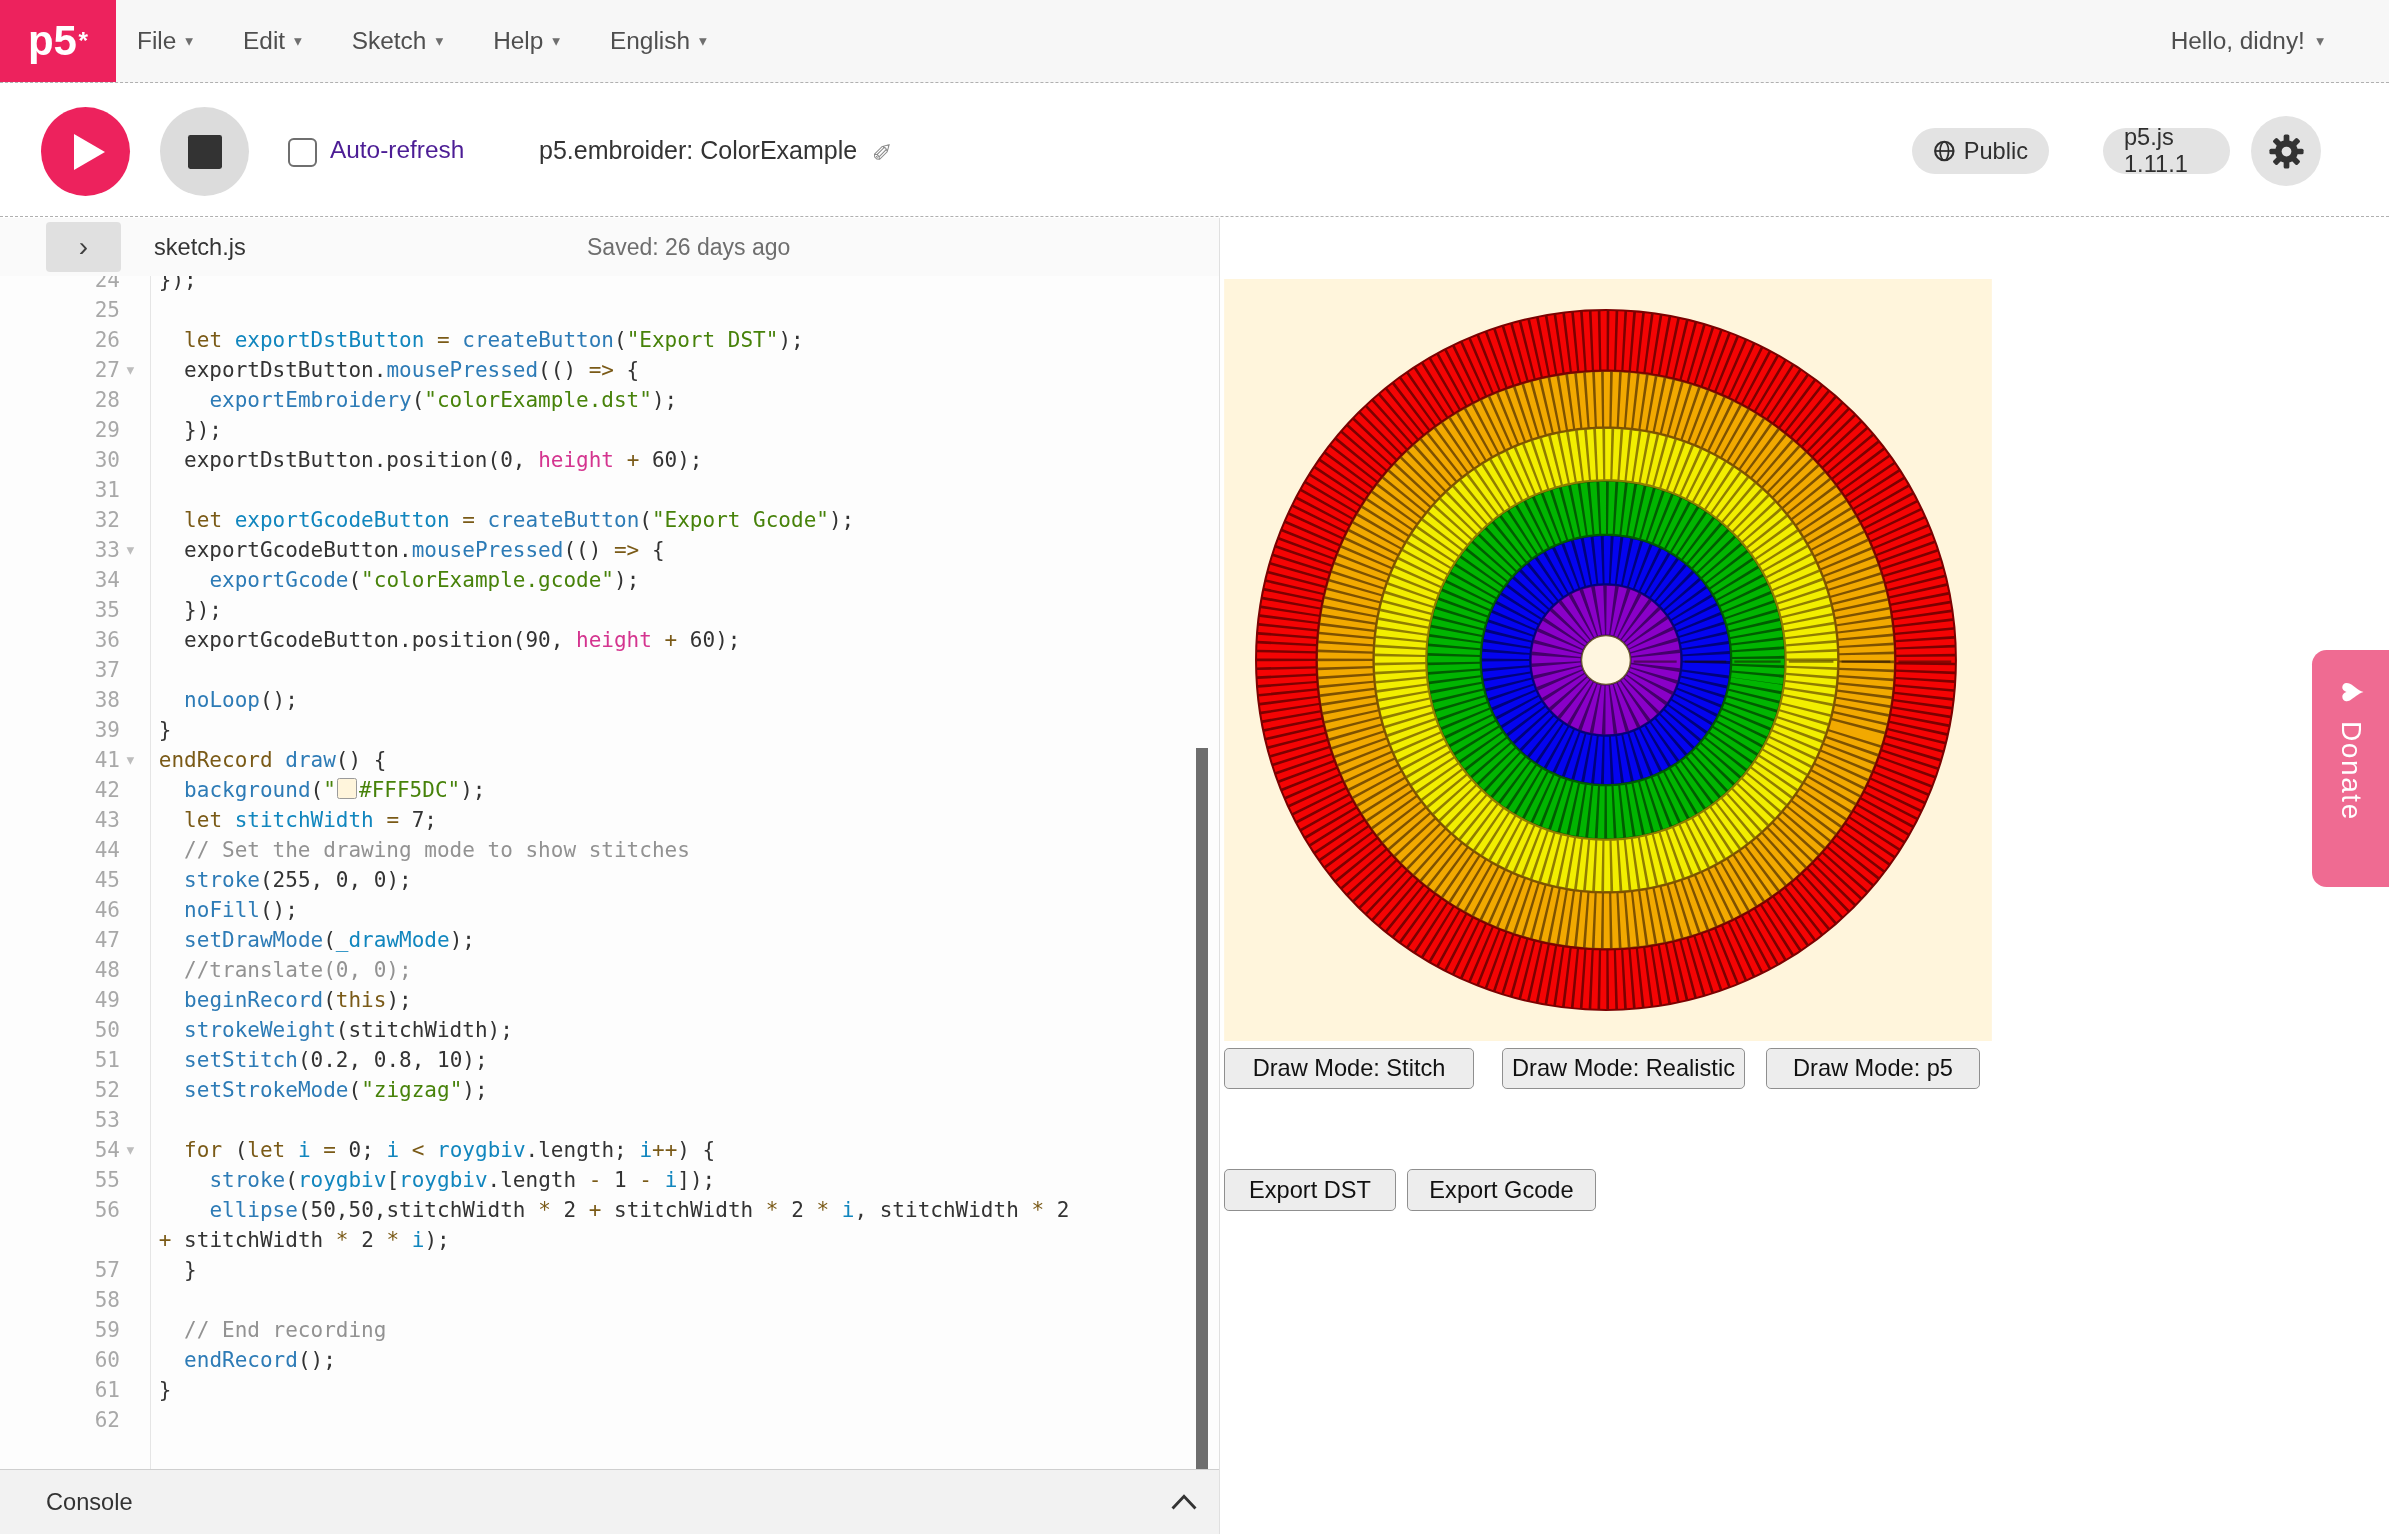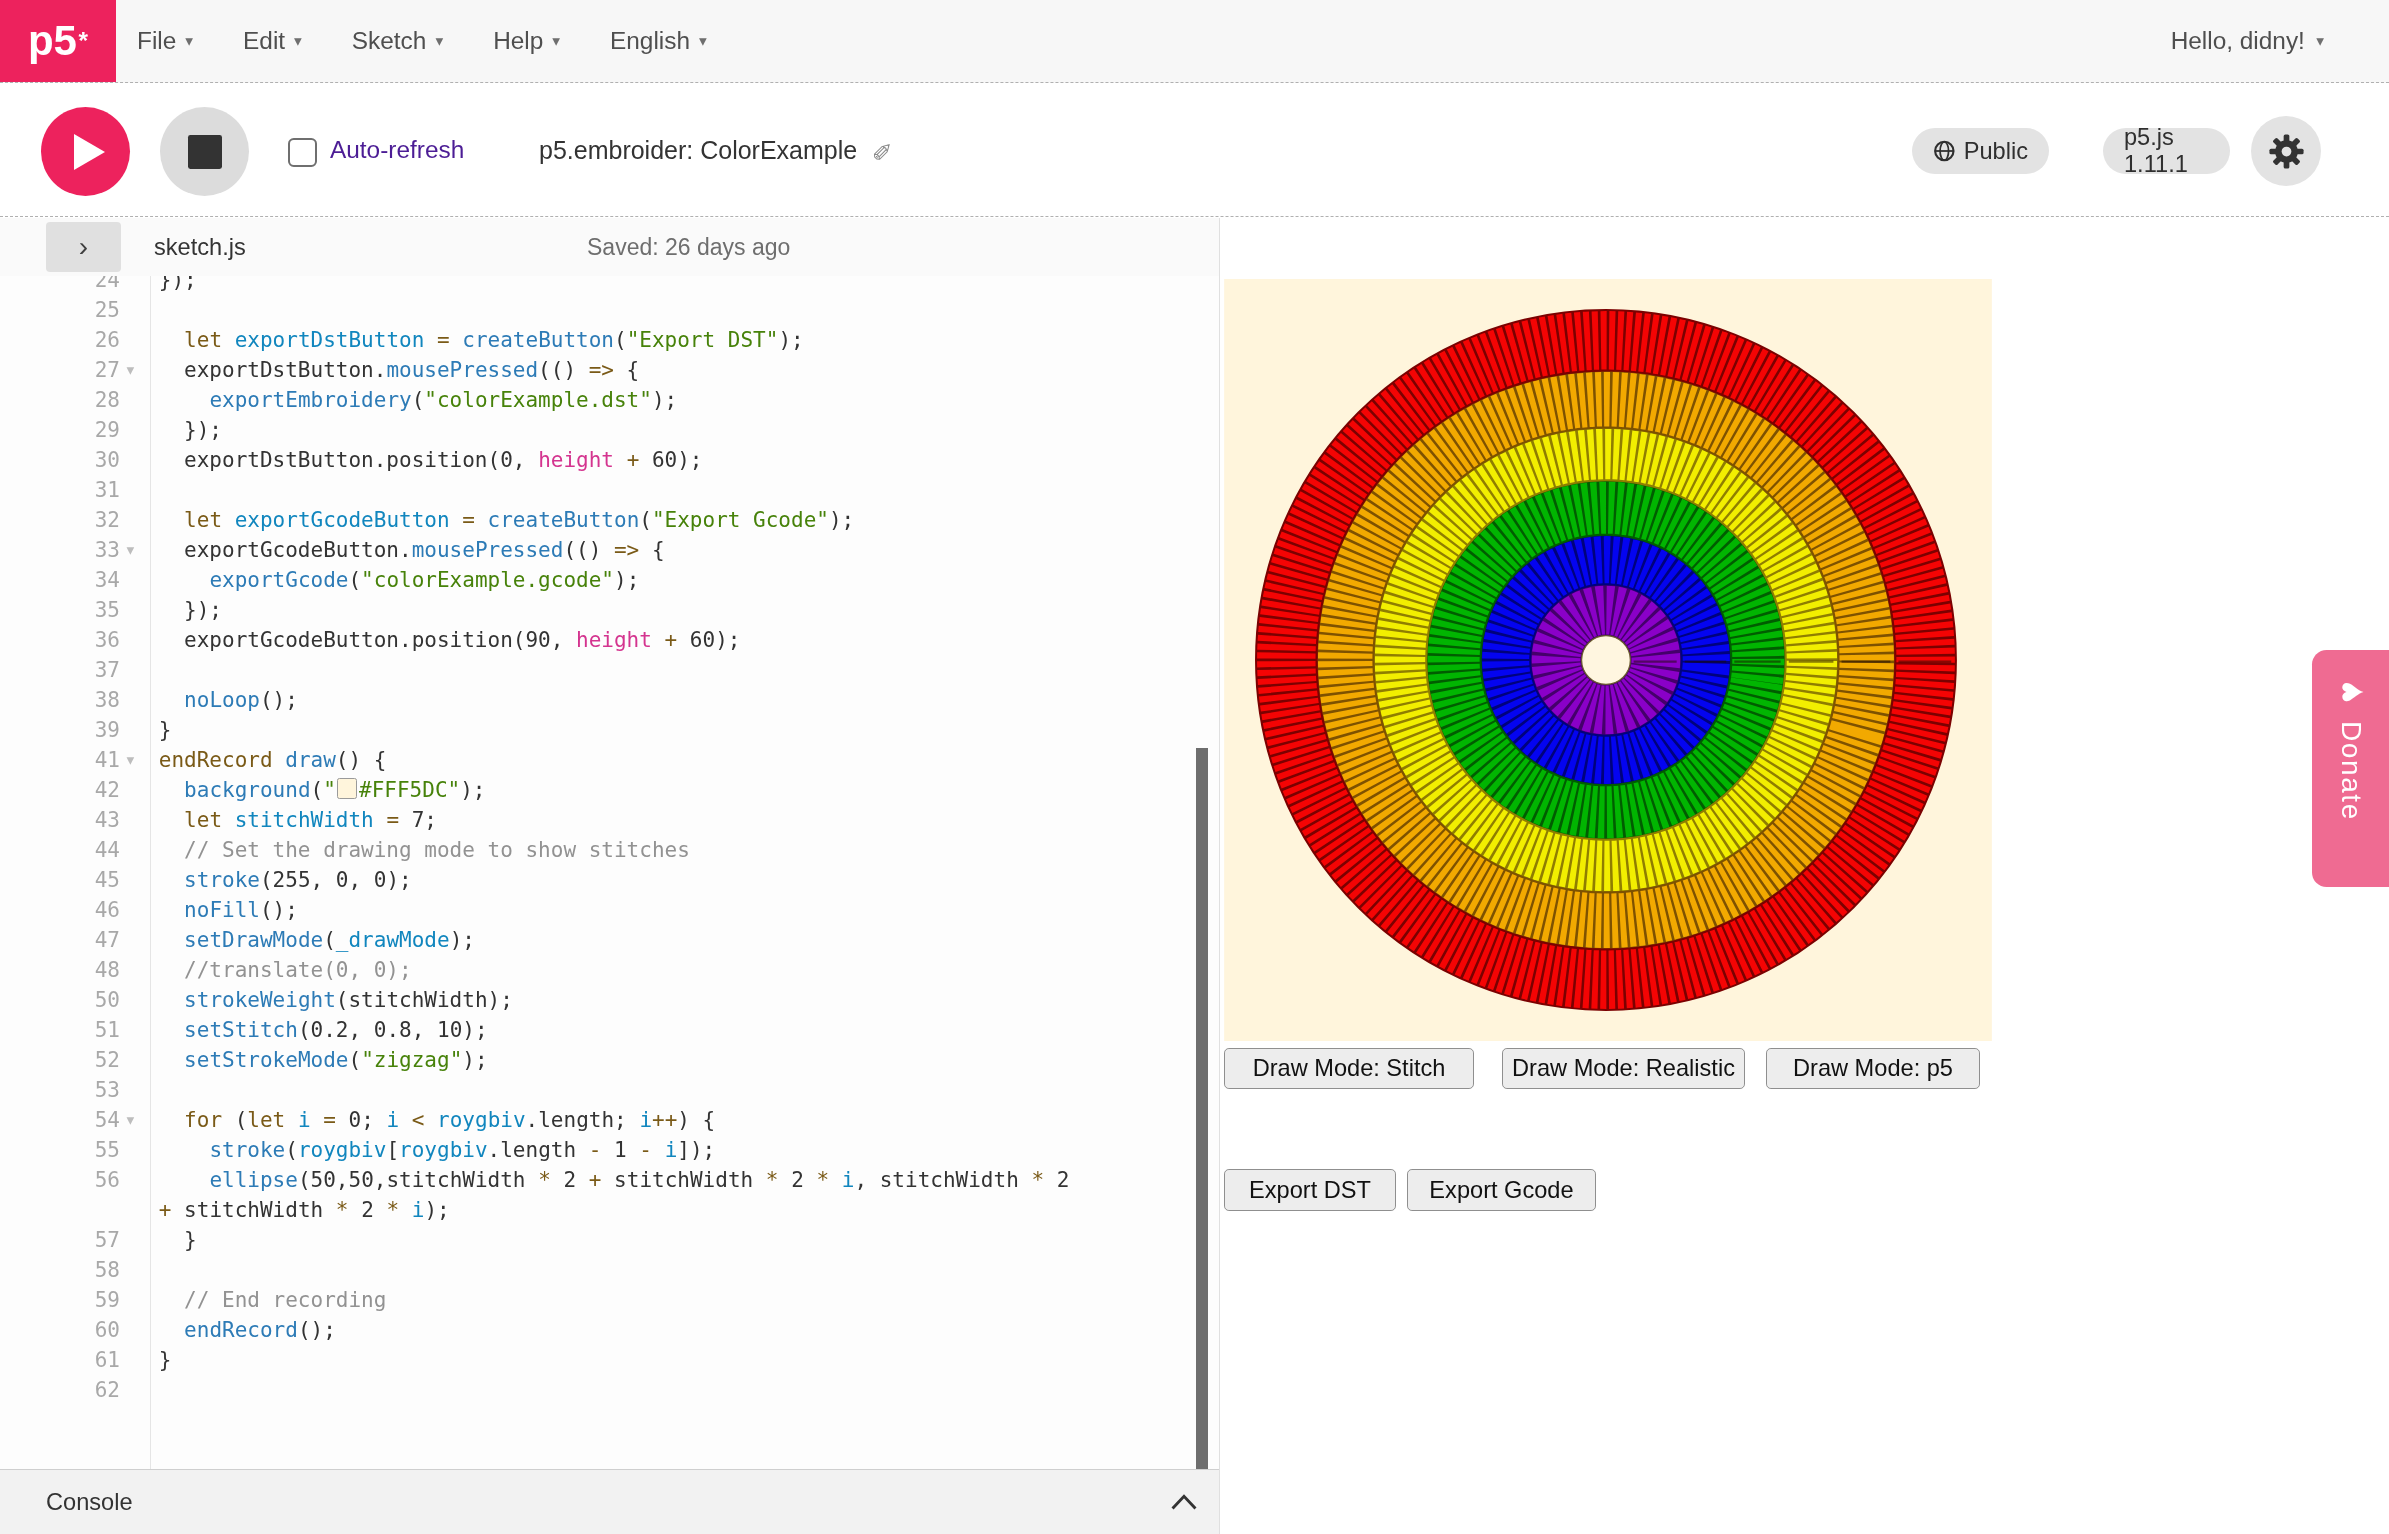--- a/index.html
+++ b/index.html
@@ -290,20 +290,25 @@
         </div>
         <div class="code-row">
           <span class="gutter">47</span>
           <span class="foldcol"></span>
           <div class="codeline"><span style="color: rgb(51, 51, 51);">  </span><span style="color: rgb(45, 123, 182);">setDrawMode</span><span style="color: rgb(51, 51, 51);">(</span><span style="color: rgb(17, 134, 190);">_drawMode</span><span style="color: rgb(51, 51, 51);">);</span></div>
         </div>
         <div class="code-row">
           <span class="gutter">48</span>
           <span class="foldcol"></span>
           <div class="codeline"><span style="color: rgb(146, 146, 146);">  //translate(0, 0);</span></div>
+        </div>
+        <div class="code-row">
+          <span class="gutter">49</span>
+          <span class="foldcol"></span>
+          <div class="codeline"><span style="color: rgb(51, 51, 51);">  </span><span style="color: rgb(45, 123, 182);">beginRecord</span><span style="color: rgb(51, 51, 51);">(</span><span style="color: rgb(122, 90, 23);">this</span><span style="color: rgb(51, 51, 51);">);</span></div>
         </div>
         <div class="code-row">
           <span class="gutter">50</span>
           <span class="foldcol"></span>
           <div class="codeline"><span style="color: rgb(51, 51, 51);">  </span><span style="color: rgb(45, 123, 182);">strokeWeight</span><span style="color: rgb(51, 51, 51);">(stitchWidth);</span></div>
         </div>
         <div class="code-row">
           <span class="gutter">51</span>
           <span class="foldcol"></span>
           <div class="codeline"><span style="color: rgb(51, 51, 51);">  </span><span style="color: rgb(45, 123, 182);">setStitch</span><span style="color: rgb(51, 51, 51);">(</span><span style="color: rgb(51, 51, 51);">0.2</span><span style="color: rgb(51, 51, 51);">, </span><span style="color: rgb(51, 51, 51);">0.8</span><span style="color: rgb(51, 51, 51);">, </span><span style="color: rgb(51, 51, 51);">10</span><span style="color: rgb(51, 51, 51);">);</span></div>

